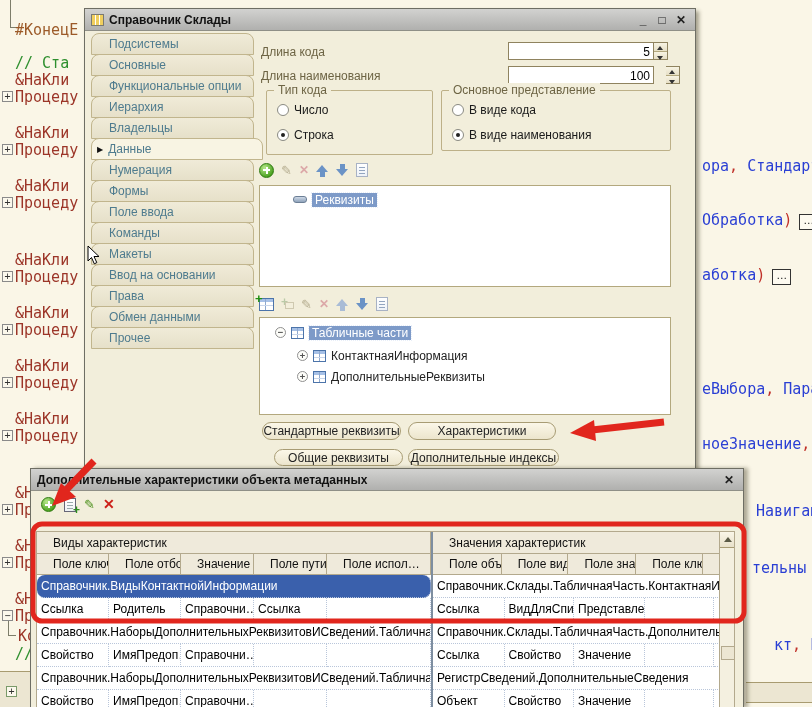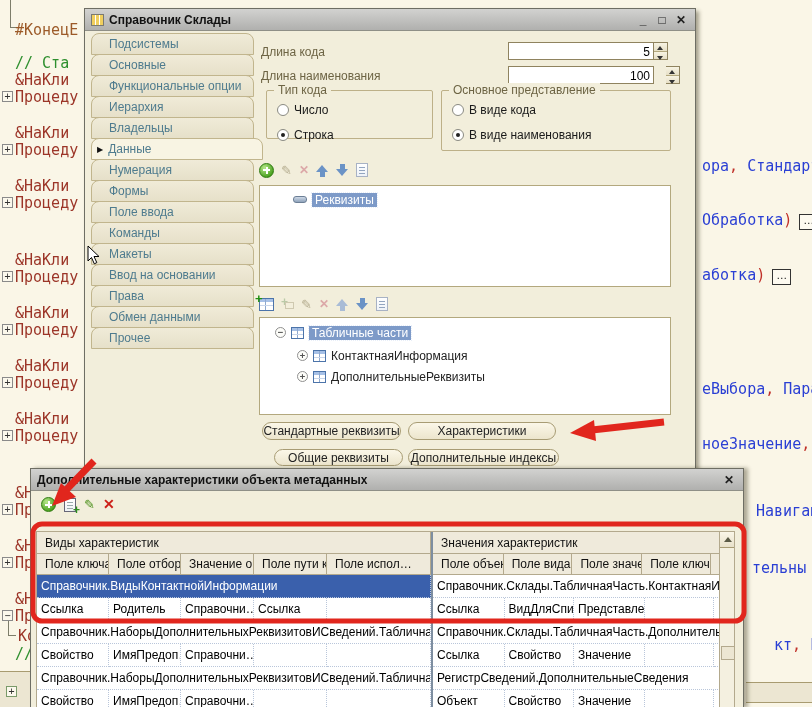--- a/index.html
+++ b/index.html
@@ -100,26 +100,26 @@
   .i-copyadd{width:12px;height:14px;border:1px solid #667;background:linear-gradient(#fff,#eef2f4);position:relative;box-sizing:border-box;}
   .i-copyadd::before{content:"";position:absolute;left:2px;right:2px;top:3px;height:7px;
                      background:repeating-linear-gradient(#9aa 0 1px,transparent 1px 3px);}
   .i-copyadd .plus{position:absolute;right:-5px;bottom:-5px;color:#2e8f1e;font:bold 12px/12px "Liberation Sans",sans-serif;}
 
   #char-table{position:absolute;left:5px;top:62px;width:683px;border-top:1px solid #b3a98d;border-left:1px solid #b3a98d;box-sizing:content-box;background:#fff;}
   .t-row{display:flex;}
   .pane-l{width:394px;display:flex;flex:none;}
   .pane-r{width:289px;display:flex;flex:none;border-left:2px solid #7e8ea0;box-sizing:border-box;}
   .h-c{height:21px;background:#efeadb;border-right:1px solid #b3a98d;border-bottom:1px solid #b3a98d;
-       box-sizing:border-box;padding:3px 0 0 8px;white-space:nowrap;overflow:hidden;color:#111;}
+       box-sizing:border-box;padding:3px 0 0 16px;white-space:nowrap;overflow:hidden;color:#111;}
   .gh .h-c{height:22px;padding-top:4px;}
   .t-c{height:23px;border-right:1px dotted #b9c6da;border-bottom:1px dotted #b9c6da;box-sizing:border-box;
        padding:4px 0 0 4px;white-space:nowrap;overflow:hidden;background:#fff;color:#000;}
   .t-g{width:100%;}
-  .selcell{background:#3a60ac !important;color:#fff !important;}
+  .selcell{background:#3a60ac !important;color:#fff !important;border-radius:8px;}
   #char-scroll{position:absolute;left:688px;top:62px;width:16px;height:177px;background:#f4f0e0;
                border:1px solid #b3a98d;box-sizing:border-box;}
   #char-scroll .sb-up{height:15px;background:linear-gradient(#faf6e8,#e8e1ca);border-bottom:1px solid #a79b73;position:relative;}
   #char-scroll .sb-up::after{content:"";position:absolute;left:4px;top:5px;border-left:4px solid transparent;border-right:4px solid transparent;border-bottom:5px solid #5a5a46;}
   #char-scroll .sb-th{position:absolute;left:1px;top:114px;width:12px;height:12px;background:#ece6d2;border:1px solid #b3a98d;}
 
   
   #overlay{position:absolute;inset:0;z-index:40;pointer-events:none;}
 </style>
 </head>
@@ -247,21 +247,21 @@
     </div>
     <div class="f-label" style="left:176px;top:60px;">Длина наименования</div>
     <div class="spin" style="left:423px;top:57px;gap:12px;">
       <div class="val">100</div>
       <div class="btns">
           <div class="up"></div>
           <div class="dn"></div>
         </div>
     </div>
 
-    <div class="gbox" style="left:181px;top:81px;width:167px;height:49px;">
+    <div class="gbox" style="left:181px;top:81px;width:167px;height:65px;">
       <span class="legend">Тип кода</span>
       <div class="opt" style="left:10px;top:12px;">
         <span class="radio"></span>
         <span>Число</span>
       </div>
       <div class="opt" style="left:10px;top:37px;">
         <span class="radio sel"></span>
         <span>Строка</span>
       </div>
     </div>

